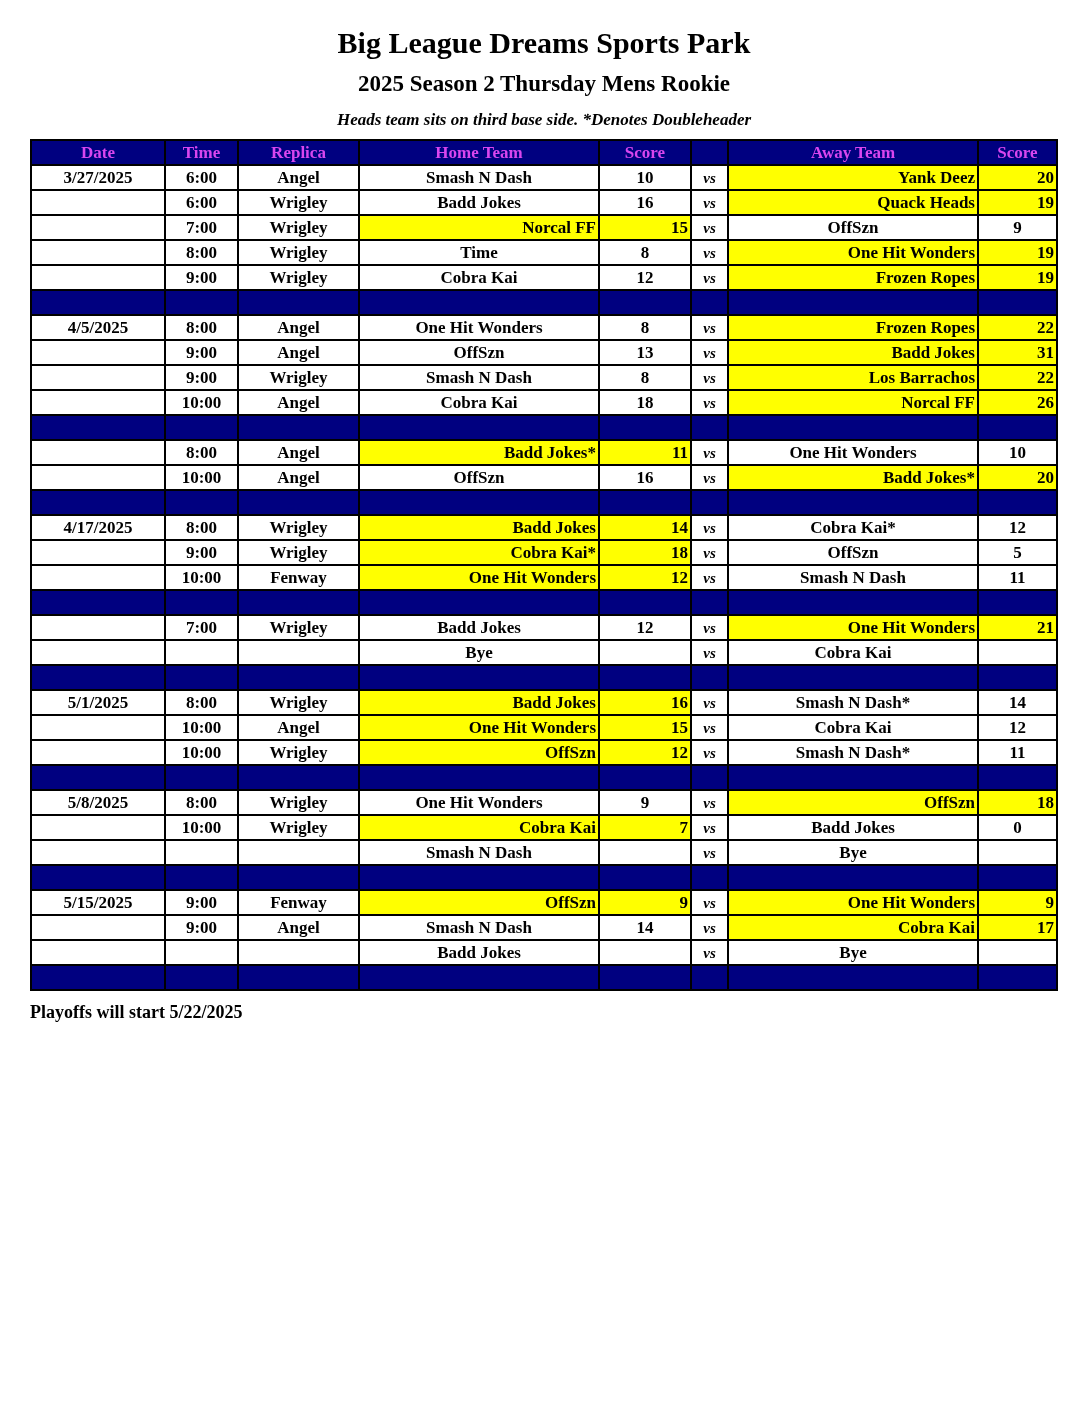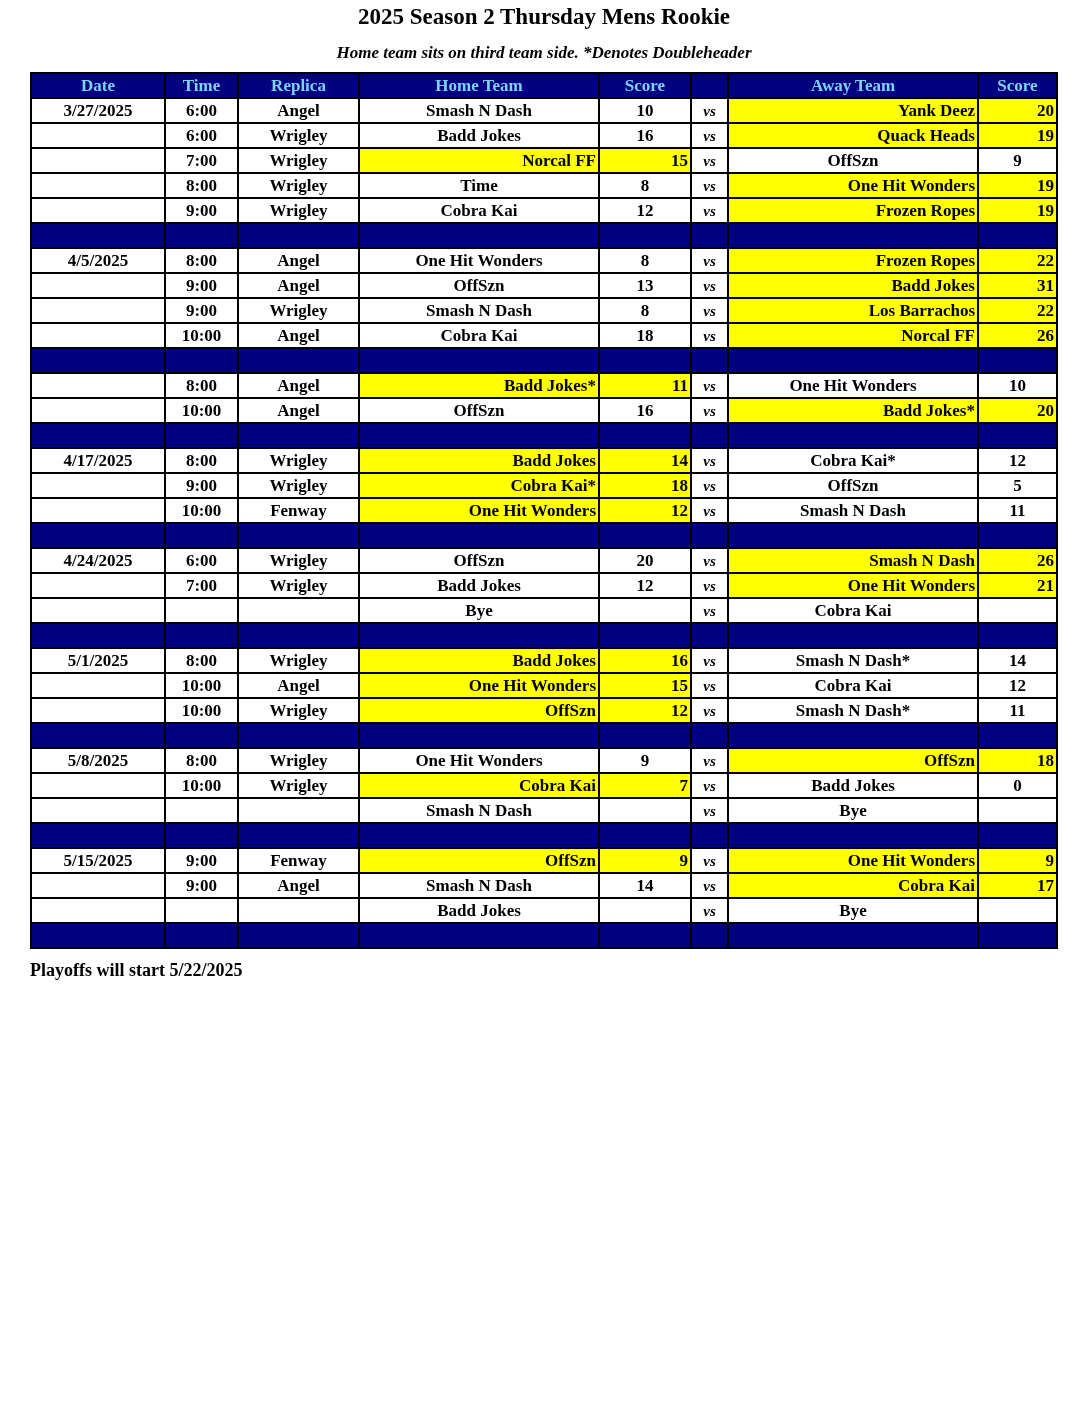--- a/index.html
+++ b/index.html
@@ -22,21 +22,21 @@
     position: relative;
   }
   .title {
     margin: 26px 0 0 0;
     text-align: center;
     font-size: 30px;
     font-weight: bold;
     line-height: 1.1;
   }
   .subtitle {
-    margin: 4px 0 0 0;
+    margin: 12px 0 0 0;
     text-align: center;
     font-size: 23px;
     font-weight: bold;
     line-height: 1.15;
   }
   .note {
     margin: 13px 0 9px 0;
     text-align: center;
     font-size: 17px;
     font-weight: bold;
@@ -55,21 +55,21 @@
     text-align: center;
     vertical-align: middle;
     font-size: 17px;
     font-weight: bold;
     line-height: 1.1;
     overflow: hidden;
     white-space: nowrap;
   }
   .schedule thead th {
     background: var(--navy);
-    color: #7dd3fc;
+    color: #d946ef;
   }
   .schedule td.vs {
     font-style: italic;
     font-size: 15px;
     text-align: center;
   }
   .schedule td.hl { background: var(--hl); text-align: right; }
   .schedule tr.sep td { background: var(--navy); }
   .footer-note {
     margin: 11px 0 0 30px;
@@ -82,22 +82,23 @@
   col.c-home  { width: 240px; }
   col.c-hsc   { width: 92px; }
   col.c-vs    { width: 37px; }
   col.c-away  { width: 250px; }
   col.c-asc   { width: 79px; }
 </style>
 </head>
 <body>
 
 <div class="page">
+  <h1 class="title">Big League Dreams Sports Park</h1>
   <h2 class="subtitle">2025 Season 2 Thursday Mens Rookie</h2>
-  <div class="note">Home team sits on third team side.  *Denotes Doubleheader</div>
+  <div class="note">Heads team sits on third base side.  *Denotes Doubleheader</div>
 
   <table class="schedule">
     <colgroup>
       <col class="c-date">
         <col class="c-time">
         <col class="c-repl">
         <col class="c-home">
       <col class="c-hsc">
         <col class="c-vs">
         <col class="c-away">
@@ -290,30 +291,20 @@
           <td></td>
           <td></td>
           <td></td>
           <td></td>
           <td></td>
           <td></td>
           <td></td>
           <td></td>
         </tr>
         <tr>
-          <td>4/24/2025</td>
-          <td>6:00</td>
-          <td>Wrigley</td>
-          <td>OffSzn</td>
-          <td>20</td>
-          <td class="vs">vs</td>
-          <td class="hl">Smash N Dash</td>
-          <td class="hl">26</td>
-        </tr>
-        <tr>
           <td></td>
           <td>7:00</td>
           <td>Wrigley</td>
           <td>Badd Jokes</td>
           <td>12</td>
           <td class="vs">vs</td>
           <td class="hl">One Hit Wonders</td>
           <td class="hl">21</td>
         </tr>
         <tr>

